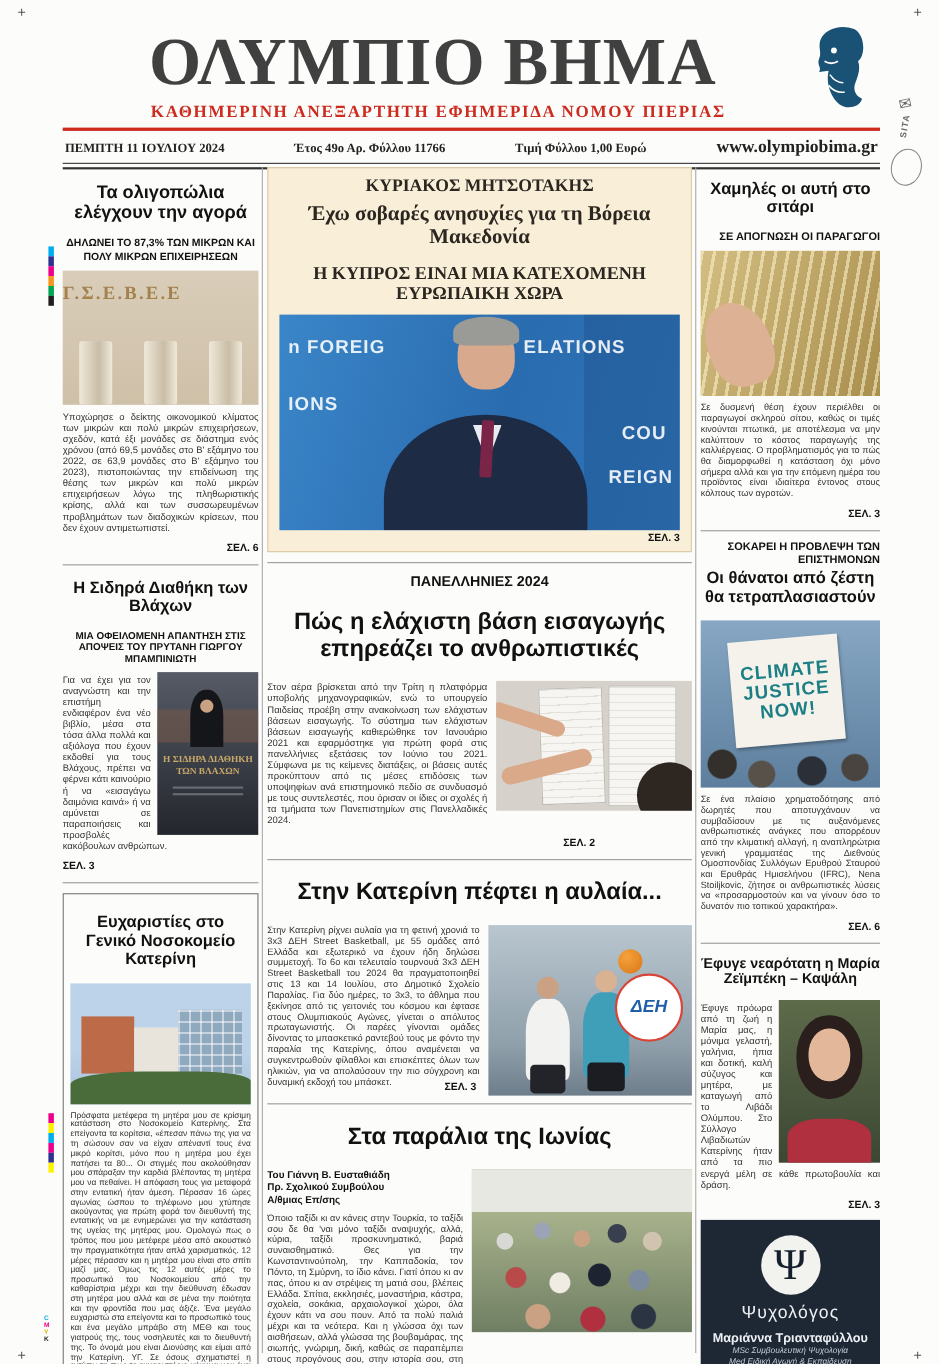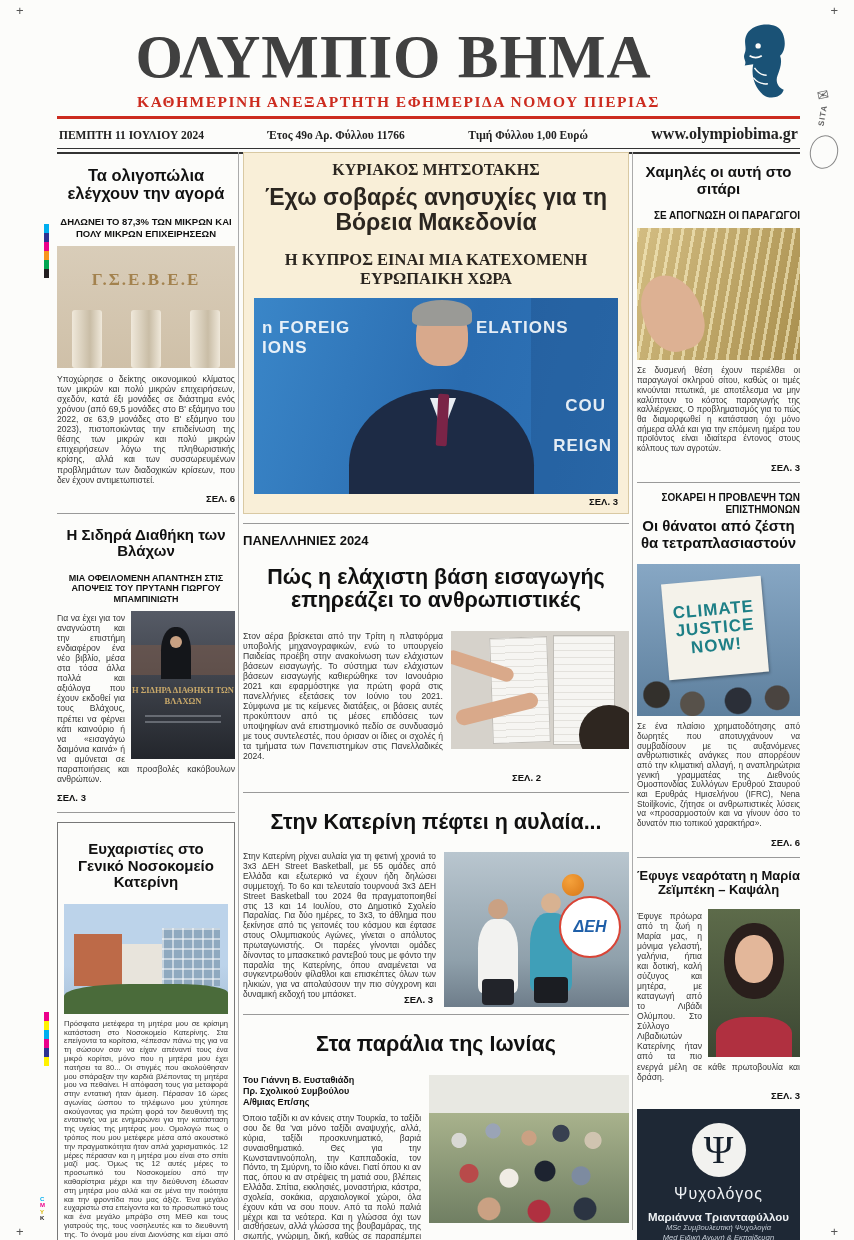--- a/index.html
+++ b/index.html
@@ -44,45 +44,45 @@
   .a-kicker{font-weight:bold;color:#111;}
   .body-txt{font-size:8.6px;line-height:1.17;text-align:justify;color:#333;margin-top:6px;}
   .pref{font-weight:bold;font-size:9.5px;text-align:right;color:#111;margin-top:2px;}
   .ph{position:relative;overflow:hidden;}
   
   .t16{font-size:16.5px;} .t15{font-size:15px;} .t13{font-size:13px;}
   .s10{font-size:10px;text-align:right;} .s95{font-size:9.5px;}
   .gsevee{height:122px;background:linear-gradient(#d9cdb9,#cfc0a8);margin-top:7px;}
   .gsevee .cols{position:absolute;bottom:0;left:0;right:0;height:58px;display:flex;justify-content:space-around;}
   .gsevee .cols i{width:30px;height:58px;background:linear-gradient(90deg,#efe8da,#c9bda6 60%,#efe8da);border-radius:3px;}
-  .gsevee .letters{position:absolute;top:24px;width:100%;text-align:center;
+  .gsevee .letters{position:absolute;top:11px;width:100%;
       font-family:"Liberation Serif",serif;font-weight:bold;font-size:17px;color:#a3824e;letter-spacing:2px;}
   .vl-wrap{overflow:hidden;margin-top:6px;}
-  .bookcover{float:right;width:104px;height:148px;margin-left:6px;background:linear-gradient(#565b66,#23262c);
+  .bookcover{float:right;width:92px;height:148px;margin-left:6px;background:linear-gradient(#565b66,#23262c);
       position:relative;overflow:hidden;}
   .bookcover .band{position:absolute;top:34px;left:0;right:0;height:30px;background:#7a5a48;opacity:.55;}
   .bookcover .monk{position:absolute;top:16px;left:30px;width:30px;height:52px;background:#14161a;border-radius:45% 45% 0 0;}
   .bookcover .monk::before{content:"";position:absolute;top:9px;left:9px;width:12px;height:12px;border-radius:50%;background:#c9a183;}
   .bookcover .btit{position:absolute;top:74px;width:100%;text-align:center;color:#c9a96a;
       font-family:"Liberation Serif",serif;font-weight:bold;font-size:8.5px;line-height:1.25;}
   .bookcover .bl{position:absolute;left:14px;right:14px;height:2px;background:#8b8f98;opacity:.6;}
   .hosp-box{border:1px solid #777;padding:5px 6px;margin-top:2px;}
   .hospital{height:110px;background:linear-gradient(#bcd3ea 55%,#a9c2da);margin-top:5px;}
   .hospital .b1{position:absolute;left:10px;bottom:28px;width:48px;height:52px;background:#bd6a48;}
   .hospital .b2{position:absolute;left:58px;bottom:28px;width:40px;height:42px;background:#e8e4dc;}
   .hospital .b3{position:absolute;right:8px;bottom:28px;width:58px;height:58px;background:#8fa9bf;
       background-image:repeating-linear-gradient(90deg,rgba(255,255,255,.5) 0 2px,transparent 2px 10px),
                        repeating-linear-gradient(rgba(255,255,255,.5) 0 2px,transparent 2px 10px);}
   .hospital .trees{position:absolute;bottom:0;left:0;right:0;height:30px;background:#4a6b3a;
       border-radius:40% 30% 0 0;}
   .hosp-body{font-size:7.6px;line-height:1.16;}
   
   .mainstory{background:#f9efd8;border:1px solid #d9c9a3;padding:8px 10px 6px;}
   .mk{font-family:"Liberation Serif",serif;font-weight:bold;font-size:16px;text-align:center;color:#2b2620;}
-  .mh{font-family:Liberation Sans, sans-serif;font-weight:bold;font-size:23px;line-height:1.1;
+  .mh{font-family:Liberation Serif, serif;font-weight:bold;font-size:19px;line-height:1.1;
       text-align:center;color:#2b2620;margin-top:6px;}
   .ms{font-family:"Liberation Serif",serif;font-weight:bold;font-size:16.5px;line-height:1.15;
       text-align:center;color:#2b2620;margin-top:8px;}
   .mits{height:196px;margin-top:9px;background:linear-gradient(105deg,#3a86c8,#2a6cb0 55%,#2f74b8);}
   .mits .panel{position:absolute;right:0;top:0;bottom:0;width:24%;background:rgba(20,60,110,.25);}
   .mits .wt{position:absolute;color:rgba(255,255,255,.88);font-weight:bold;font-size:17px;letter-spacing:1px;}
   .mits .suit{position:absolute;bottom:0;left:95px;width:185px;height:105px;background:#1d2b45;
       border-radius:55% 55% 0 0/80% 80% 0 0;}
   .mits .shirt{position:absolute;bottom:62px;left:176px;width:26px;height:34px;background:#e8ecf2;
       clip-path:polygon(50% 100%,0 0,100% 0);}
@@ -273,36 +273,36 @@
   <section class="col col-center">
 
     <article class="mainstory">
       <div class="mk">ΚΥΡΙΑΚΟΣ ΜΗΤΣΟΤΑΚΗΣ</div>
       <h1 class="mh">Έχω σοβαρές ανησυχίες για τη Βόρεια Μακεδονία</h1>
       <div class="ms">Η ΚΥΠΡΟΣ ΕΙΝΑΙ ΜΙΑ ΚΑΤΕΧΟΜΕΝΗ ΕΥΡΩΠΑΙΚΗ ΧΩΡΑ</div>
       <div class="ph mits">
         <div class="panel"></div>
         <span class="wt" style="left:8px;top:20px;">n FOREIG</span>
         <span class="wt" style="left:222px;top:20px;">ELATIONS</span>
-        <span class="wt" style="left:8px;top:40px;">IONS</span>
+        <span class="wt" style="left:8px;top:72px;">IONS</span>
         <span class="wt" style="right:12px;top:98px;">COU</span>
         <span class="wt" style="right:6px;top:138px;">REIGN</span>
         <div class="suit"></div>
         <div class="shirt"></div>
           <div class="tie"></div>
           <div class="head"></div>
           <div class="hair"></div>
       </div>
       <div class="pref">ΣΕΛ. 3</div>
     </article>
 
     <hr class="hdiv">
 
     <article>
-      <div class="a-kicker" style="font-size:13px;">ΠΑΝΕΛΛΗΝΙΕΣ 2024</div>
+      <div class="a-kicker" style="font-size:13px;text-align:center;">ΠΑΝΕΛΛΗΝΙΕΣ 2024</div>
       <h2 class="c-head">Πώς η ελάχιστη βάση εισαγωγής επηρεάζει το ανθρωπιστικές</h2>
       <div class="split">
         <p class="txt body-txt" style="margin-top:0;">Στον αέρα βρίσκεται από την Τρίτη η πλατφόρμα υποβολής μηχανογραφικών, ενώ το υπουργείο Παιδείας προέβη στην ανακοίνωση των ελάχιστων βάσεων εισαγωγής. Το σύστημα των ελάχιστων βάσεων εισαγωγής καθιερώθηκε τον Ιανουάριο 2021 και εφαρμόστηκε για πρώτη φορά στις πανελλήνιες εξετάσεις τον Ιούνιο του 2021. Σύμφωνα με τις κείμενες διατάξεις, οι βάσεις αυτές προκύπτουν από τις μέσες επιδόσεις των υποψηφίων ανά επιστημονικό πεδίο σε συνδυασμό με τους συντελεστές, που όρισαν οι ίδιες οι σχολές ή τα τμήματα των Πανεπιστημίων στις Πανελλαδικές 2024.</p>
         <div class="ph panel-img">
           <div class="sheet" style="left:40px;top:6px;width:56px;height:104px;transform:rotate(-2deg);"></div>
           <div class="sheet" style="left:102px;top:4px;width:60px;height:108px;"></div>
           <div class="arm" style="left:-6px;top:28px;width:70px;height:14px;transform:rotate(18deg);"></div>
           <div class="arm" style="left:4px;top:70px;width:84px;height:16px;transform:rotate(-14deg);"></div>
           <div class="hairblob" style="right:-10px;bottom:-16px;width:60px;height:60px;"></div>
         </div>

